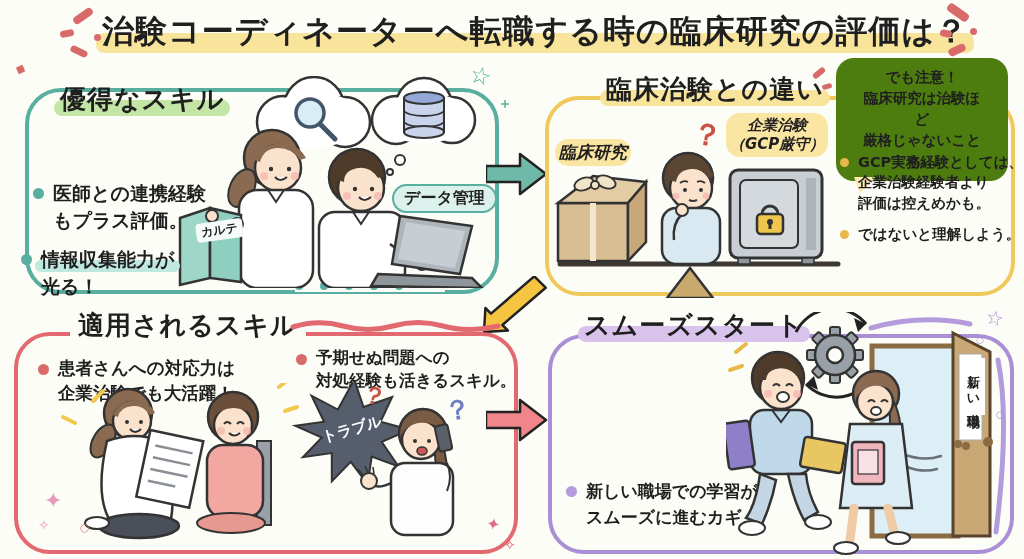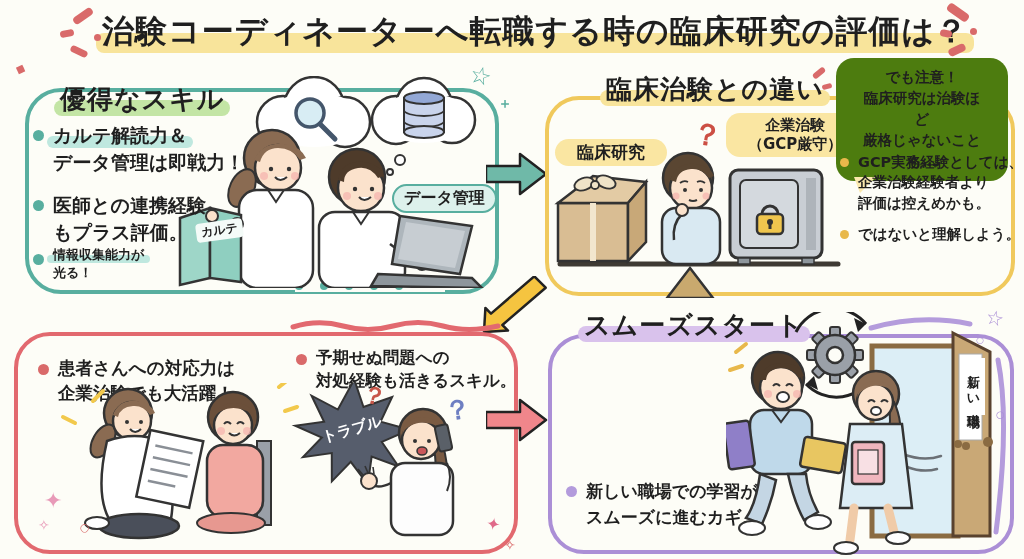--- a/index.html
+++ b/index.html
@@ -9,21 +9,21 @@
   .pre{white-space:pre-line;}
   
   .mk{position:relative;z-index:0;display:inline-block;}
   .mk::before{content:"";position:absolute;left:-6px;right:-6px;bottom:1px;height:45%;
     border-radius:8px;background:var(--mk,#F8E49B);z-index:-1;}
   .main-title{top:10px;left:0;width:100%;text-align:center;font-size:32px;font-weight:800;letter-spacing:1px;padding-left:23px;}
   .sec-title{font-size:26px;font-weight:800;letter-spacing:1px;}
   .panel{border-style:solid;border-width:4px;border-radius:36px;background:transparent;}
   .bullet{display:flex;gap:9px;font-weight:700;line-height:1.4;}
   .bullet .dot{width:11px;height:11px;border-radius:50%;margin-top:8px;flex:none;}
-  .taglabel{background:#FAE6A2;border-radius:14px;padding:3px 22px;font-weight:800;text-align:center;line-height:1.25;}
+  .taglabel{background:#FAE6A2;border-radius:14px;padding:3px 4px;font-weight:800;text-align:center;line-height:1.25;font-style:italic;}
   .bubble{background:#4d7c0f;border-radius:18px;padding:9px 24px;font-weight:700;text-align:center;
     font-size:14.5px;line-height:1.45;}
   .bubble::after{content:"";position:absolute;left:18px;bottom:-12px;width:0;height:0;
     border-left:6px solid transparent;border-right:16px solid transparent;border-top:16px solid #FBE9AE;}
   .dash{position:absolute;background:#D96A6A;border-radius:4px;}
   .spark{position:absolute;font-weight:700;line-height:1;}
   .qmark{position:absolute;font-weight:800;line-height:1;}
   .dotted-patch{position:absolute;background:#FDFDF7;display:flex;align-items:center;gap:17px;}
   .dotted-patch i{width:8px;height:8px;border-radius:50%;background:#58AE9F;}
   .vtext{writing-mode:vertical-rl;text-orientation:upright;}
@@ -129,33 +129,26 @@
         <path d="M268,146 L327,155 L317,192 L260,183 Z" fill="#C7CDD2"></path>
         <path d="M240,198 L334,202 L344,212 L233,210 Z" fill="#8E969C" stroke="#333" stroke-width="2.5"></path>
       </g>
     </g>
   </svg>
 
   <div class="abs" style="left:196px;top:221px;font-size:12px;font-weight:800;background:#F4FBF8;padding:1px 5px;border-radius:4px;transform:rotate(-8deg);"><span>カルテ</span></div>
 
   <div class="abs" style="left:392px;top:184px;font-size:16px;font-weight:800;background:#DDF1EC;border:2.5px solid #58AE9F;border-radius:15px;padding:2px 10px;"><span>データ管理</span></div>
 
-  <div class="abs bullet" style="left:33px;top:122px;font-size:19px;">
-    <span class="dot" style="background:#58AE9F;"></span>
-    <div>
-        <div><span class="mk" style="--mk:#BFE8DF">カルテ解読力＆</span></div>
-         <div><span>データ管理は即戦力！</span></div>
-      </div>
-  </div>
-  <div class="abs bullet pre" style="left:33px;top:192px;font-size:19px;">
+  <div class="abs bullet pre" style="left:33px;top:180px;font-size:19px;">
     <span class="dot" style="background:#58AE9F;"></span>
     <div>医師との連携経験
 もプラス評価。</div>
   </div>
-  <div class="abs bullet" style="left:33px;top:246px;font-size:13px;justify-content:center;">
+  <div class="abs bullet" style="left:21px;top:246px;font-size:19px;justify-content:center;">
     <span class="dot" style="background:#58AE9F;"></span>
     <div>
         <div><span class="mk" style="--mk:#BFE8DF">情報収集能力が</span></div>
          <div><span>光る！</span></div>
       </div>
   </div>
 
   <svg class="abs" style="left:486px;top:152px;" width="62" height="44" viewBox="0 0 62 44">
     <polygon points="0,14 34,14 34,2 60,22 34,42 34,30 0,30" fill="#6FB9A8" stroke="#222" stroke-width="2.5" stroke-linejoin="round"></polygon>
   </svg>
@@ -233,20 +226,23 @@
     <div>
          <div><span>ではないと理解しよう。</span></div>
       </div>
   </div>
 
   <svg class="abs" style="left:478px;top:276px;" width="70" height="60" viewBox="0 0 70 60">
     <polygon points="56.3,0.3 13,37.6 7.4,32 6,56 30,54.6 24.4,49 67.7,11.7" fill="#F5C440" stroke="#222" stroke-width="2.5" stroke-linejoin="round"></polygon>
   </svg>
 
   <div class="abs panel" style="left:14px;top:332px;width:496px;height:214px;border-color:#E2696F;"></div>
+  <div class="abs sec-title" style="left:70px;top:308px;background:#FDFDF7;padding:0 8px;">
+    <span>適用されるスキル</span>
+  </div>
   <svg class="abs" style="left:288px;top:316px;" width="220" height="20" viewBox="0 0 220 20">
     <path d="M5,11 Q30,3 55,10 T105,10 T155,10 T210,10" fill="none" stroke="#E2696F" stroke-width="5" stroke-linecap="round"></path>
   </svg>
 
   <div class="abs bullet pre" style="left:38px;top:356px;font-size:17.5px;">
     <span class="dot" style="background:#D96A6A;"></span>
     <div>患者さんへの対応力は
 企業治験でも大活躍！</div>
   </div>
   <div class="abs bullet pre" style="left:296px;top:346px;font-size:16.5px;">

